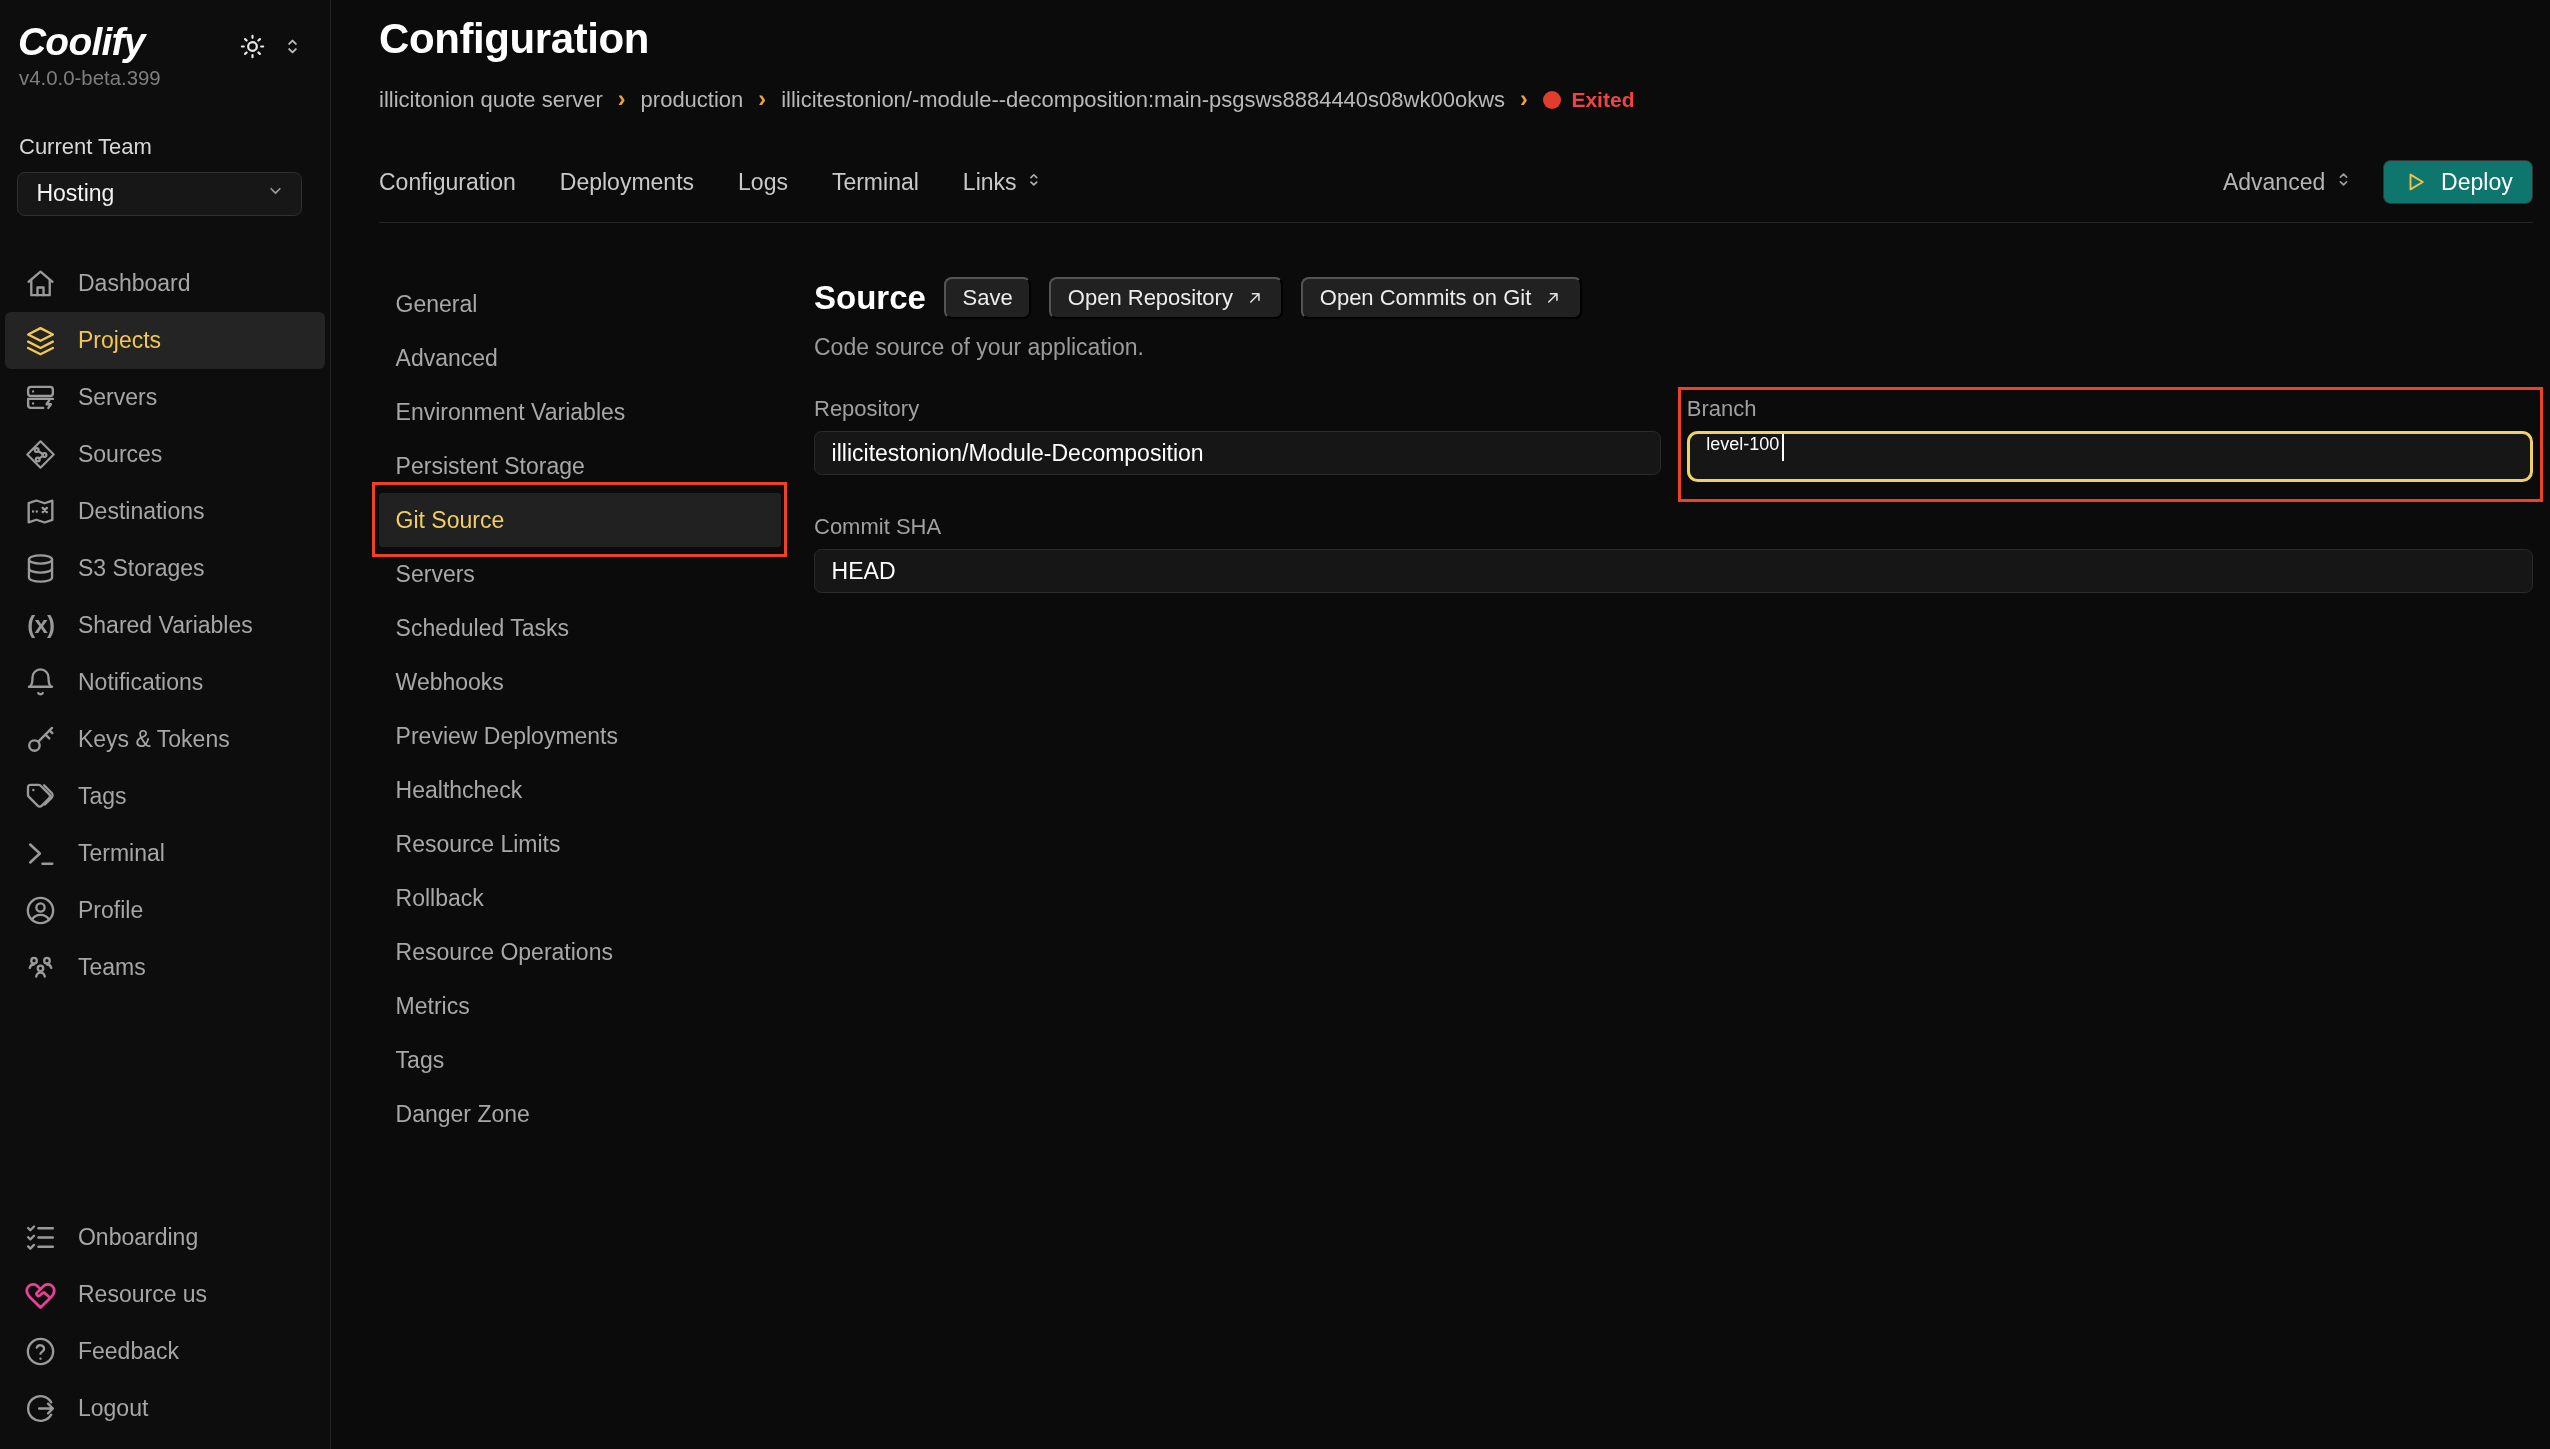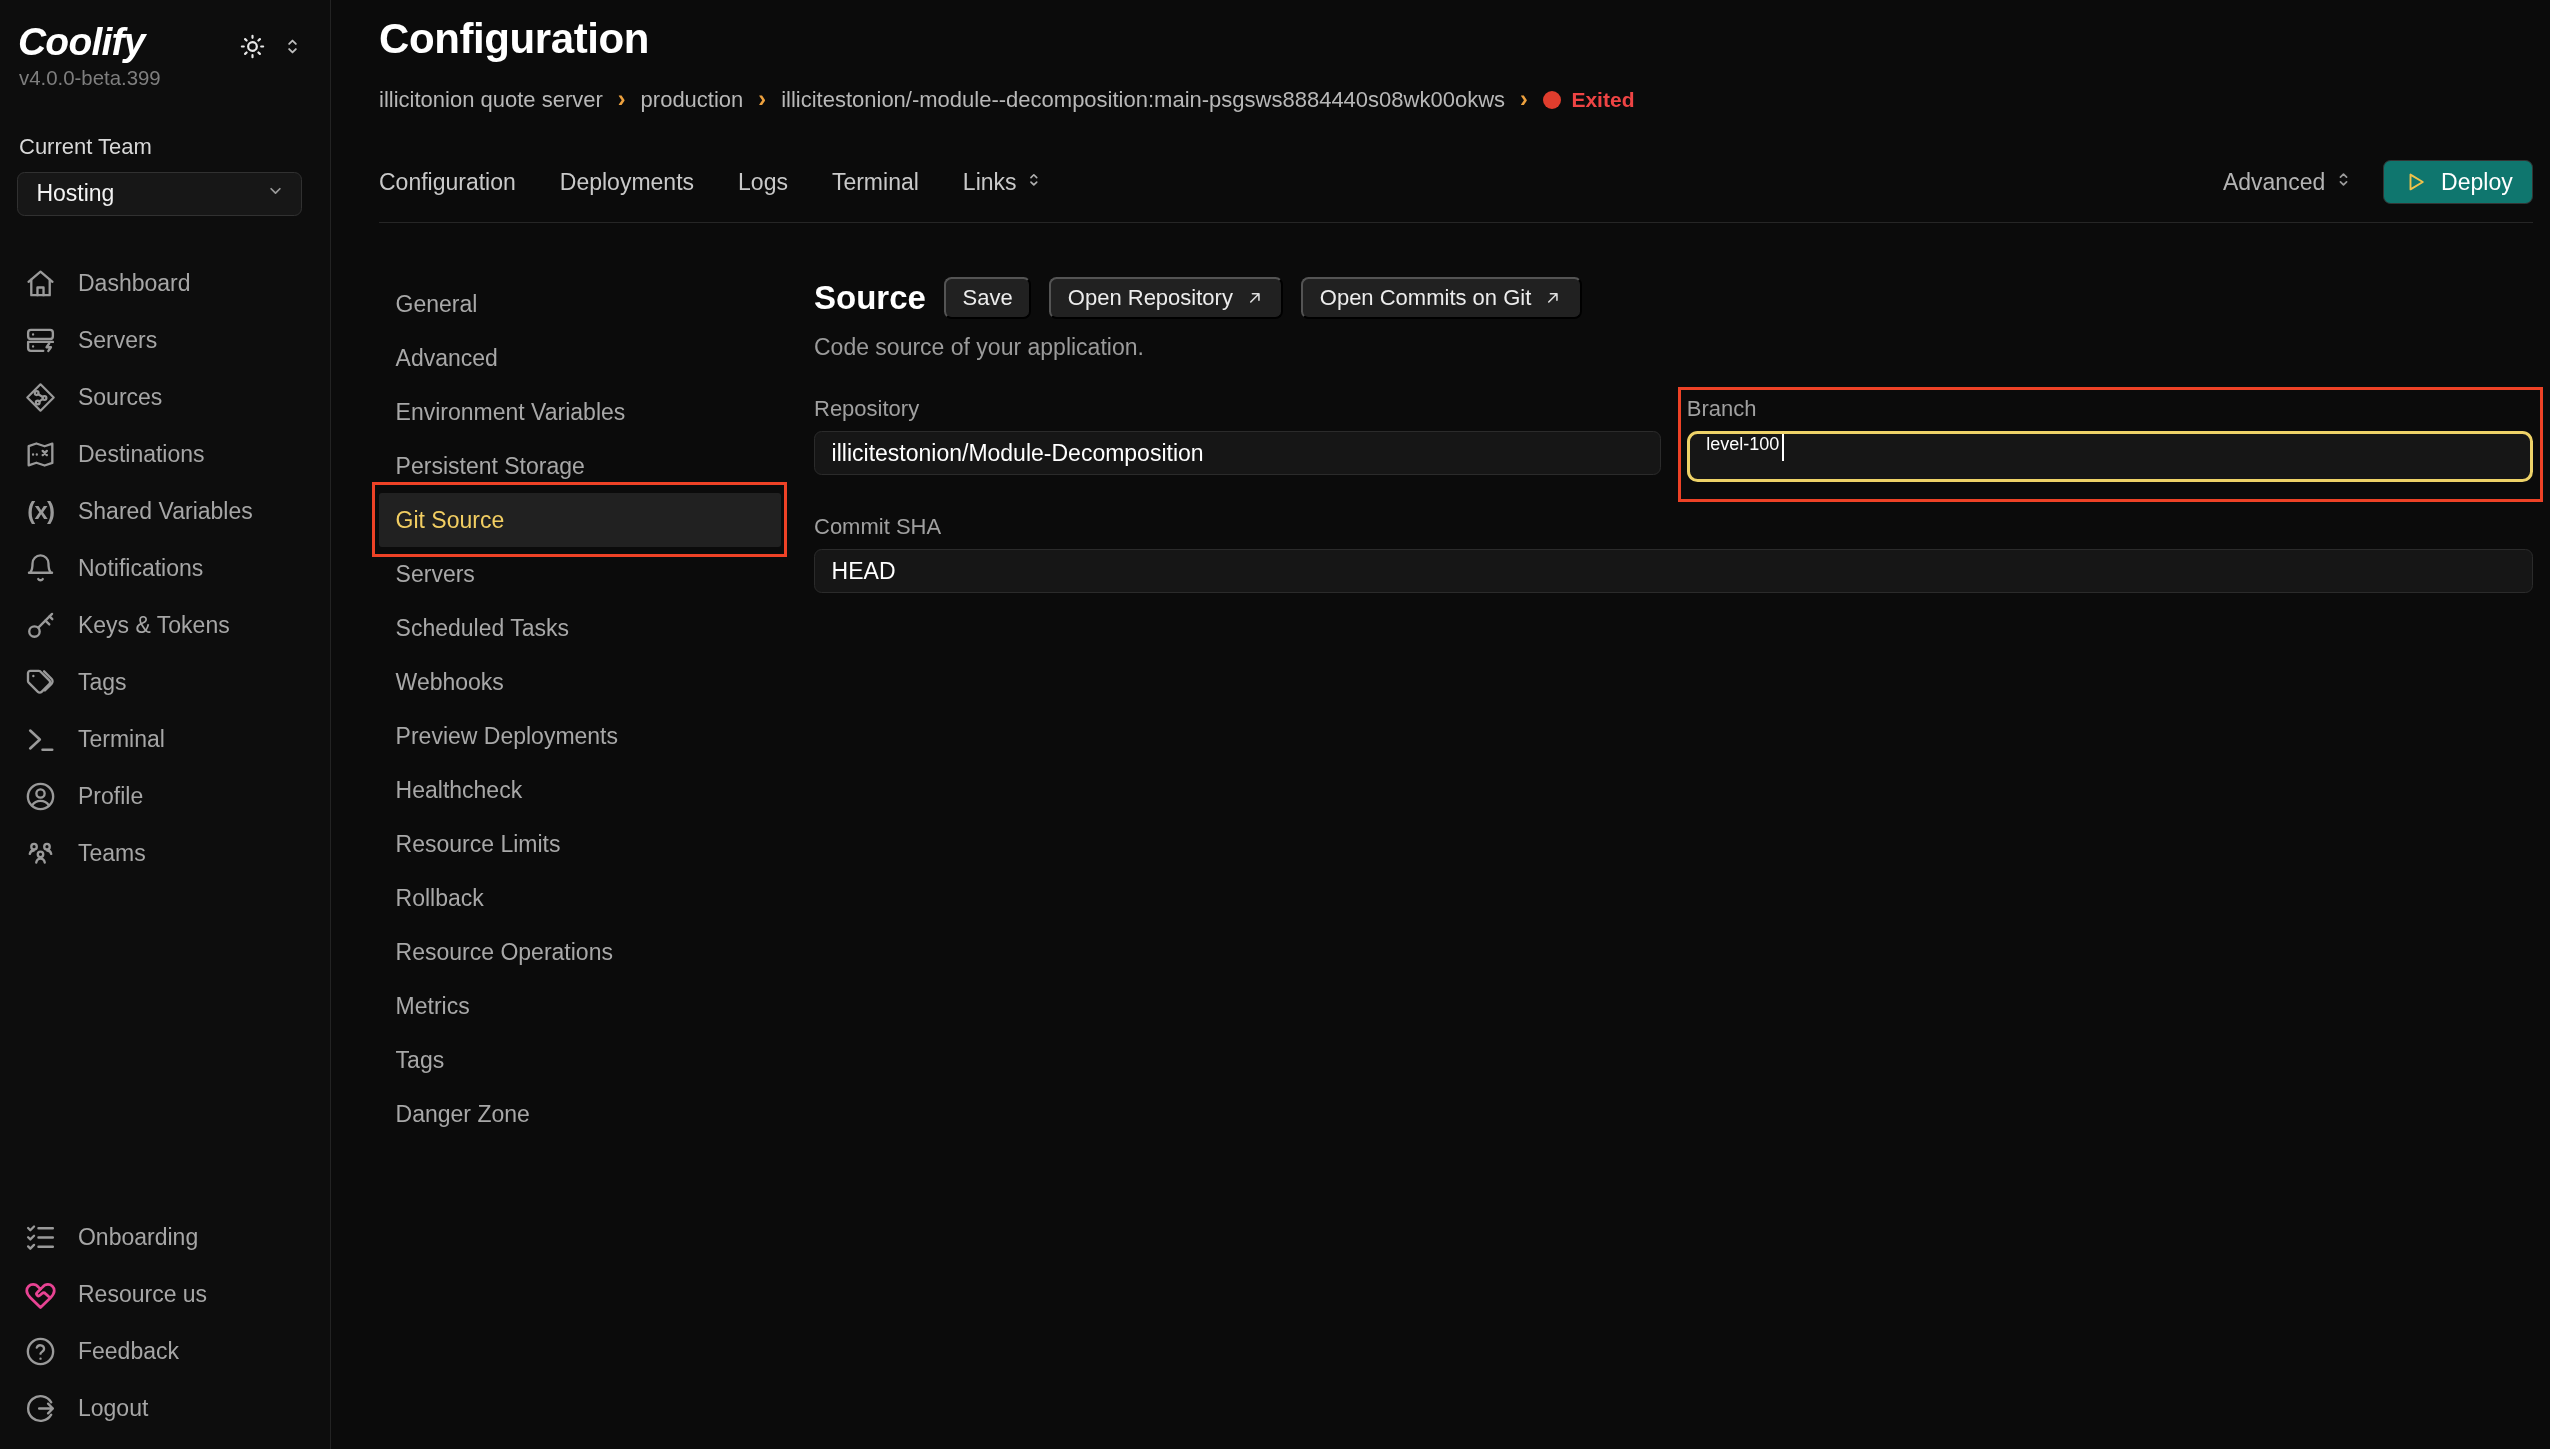--- a/index.html
+++ b/index.html
@@ -144,20 +144,30 @@
       <div class="nav-item">
         <span class="ic-box">
           <svg width="33" height="33" viewBox="0 0 24 24" fill="none" stroke="currentColor" stroke-width="1.7" stroke-linecap="round" stroke-linejoin="round">
               <path d="M3.3 10.8 12 3.4l8.7 7.4"></path>
               <path d="M5.3 9.2v11.3h13.4V9.2"></path>
               <path d="M9.8 20.5v-5.6h4.4v5.6"></path>
             </svg>
         </span>
         <span>Dashboard</span>
       </div>
+      <div class="nav-item active">
+        <span class="ic-box">
+          <svg width="33" height="33" viewBox="0 0 24 24" fill="none" stroke="currentColor" stroke-width="1.7" stroke-linecap="round" stroke-linejoin="round">
+              <path d="M12 3 3 7.6l9 4.6 9-4.6z"></path>
+              <path d="m3 12.8 9 4.6 9-4.6"></path>
+              <path d="m3 17.4 9 4.6 9-4.6"></path>
+            </svg>
+        </span>
+        <span>Projects</span>
+      </div>
       <div class="nav-item">
         <span class="ic-box">
           <svg width="33" height="33" viewBox="0 0 24 24" fill="none" stroke="currentColor" stroke-width="1.7" stroke-linecap="round" stroke-linejoin="round">
               <rect x="3" y="4.3" width="18" height="6.6" rx="2"></rect>
               <path d="M21 13h-18v4.5a2 2 0 0 0 2 2h9"></path>
               <path d="M6.6 7.6h.01M6.6 16.3h.01"></path>
               <path d="m18.3 14.2-1.9 2.7h3.2l-1.9 2.7"></path>
             </svg>
         </span>
         <span>Servers</span>
@@ -176,20 +186,30 @@
       </div>
       <div class="nav-item">
         <span class="ic-box">
           <svg width="33" height="33" viewBox="0 0 24 24" fill="none" stroke="currentColor" stroke-width="1.7" stroke-linecap="round" stroke-linejoin="round">
               <path d="M9 4 3.4 5.9v14L9 18l6 2 5.6-1.9v-14L15 6 9 4z"></path>
               <path d="m13.6 9.4 3 3M16.6 9.4l-3 3"></path>
               <path d="M6.6 12h.01M9.3 12h.01"></path>
             </svg>
         </span>
         <span>Destinations</span>
+      </div>
+      <div class="nav-item">
+        <span class="ic-box">
+          <svg width="33" height="33" viewBox="0 0 24 24" fill="none" stroke="currentColor" stroke-width="1.7" stroke-linecap="round" stroke-linejoin="round">
+              <ellipse cx="12" cy="5.4" rx="8.4" ry="3"></ellipse>
+              <path d="M3.6 5.4v13.2c0 1.66 3.76 3 8.4 3s8.4-1.34 8.4-3V5.4"></path>
+              <path d="M3.6 12c0 1.66 3.76 3 8.4 3s8.4-1.34 8.4-3"></path>
+            </svg>
+        </span>
+        <span>S3 Storages</span>
       </div>
       <div class="nav-item">
         <span class="ic-box">
           <span class="txt-icon">(x)</span>
         </span>
         <span>Shared Variables</span>
       </div>
       <div class="nav-item">
         <span class="ic-box">
           <svg width="33" height="33" viewBox="0 0 24 24" fill="none" stroke="currentColor" stroke-width="1.7" stroke-linecap="round" stroke-linejoin="round">

